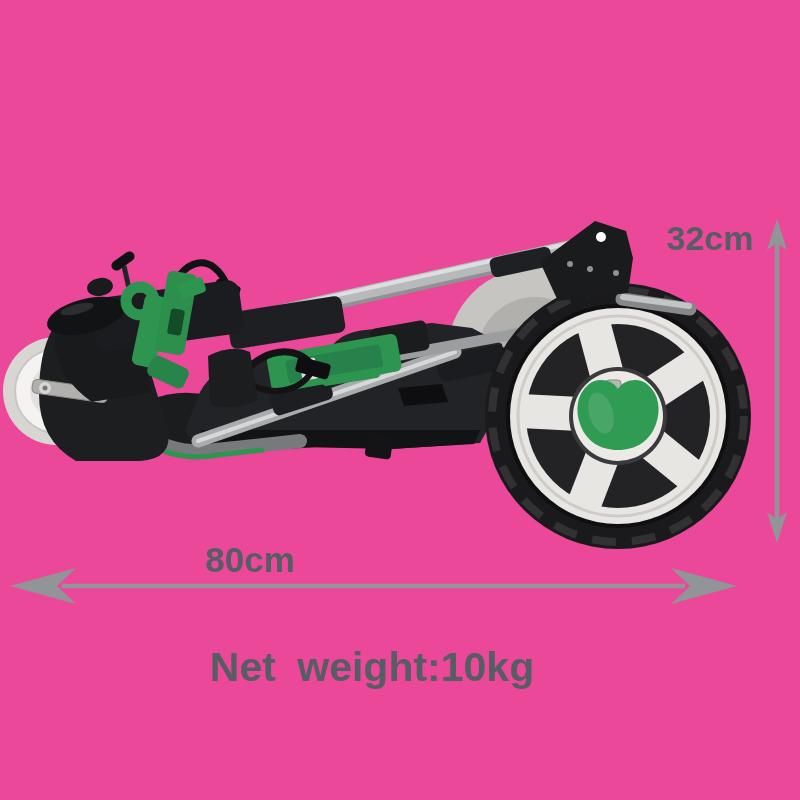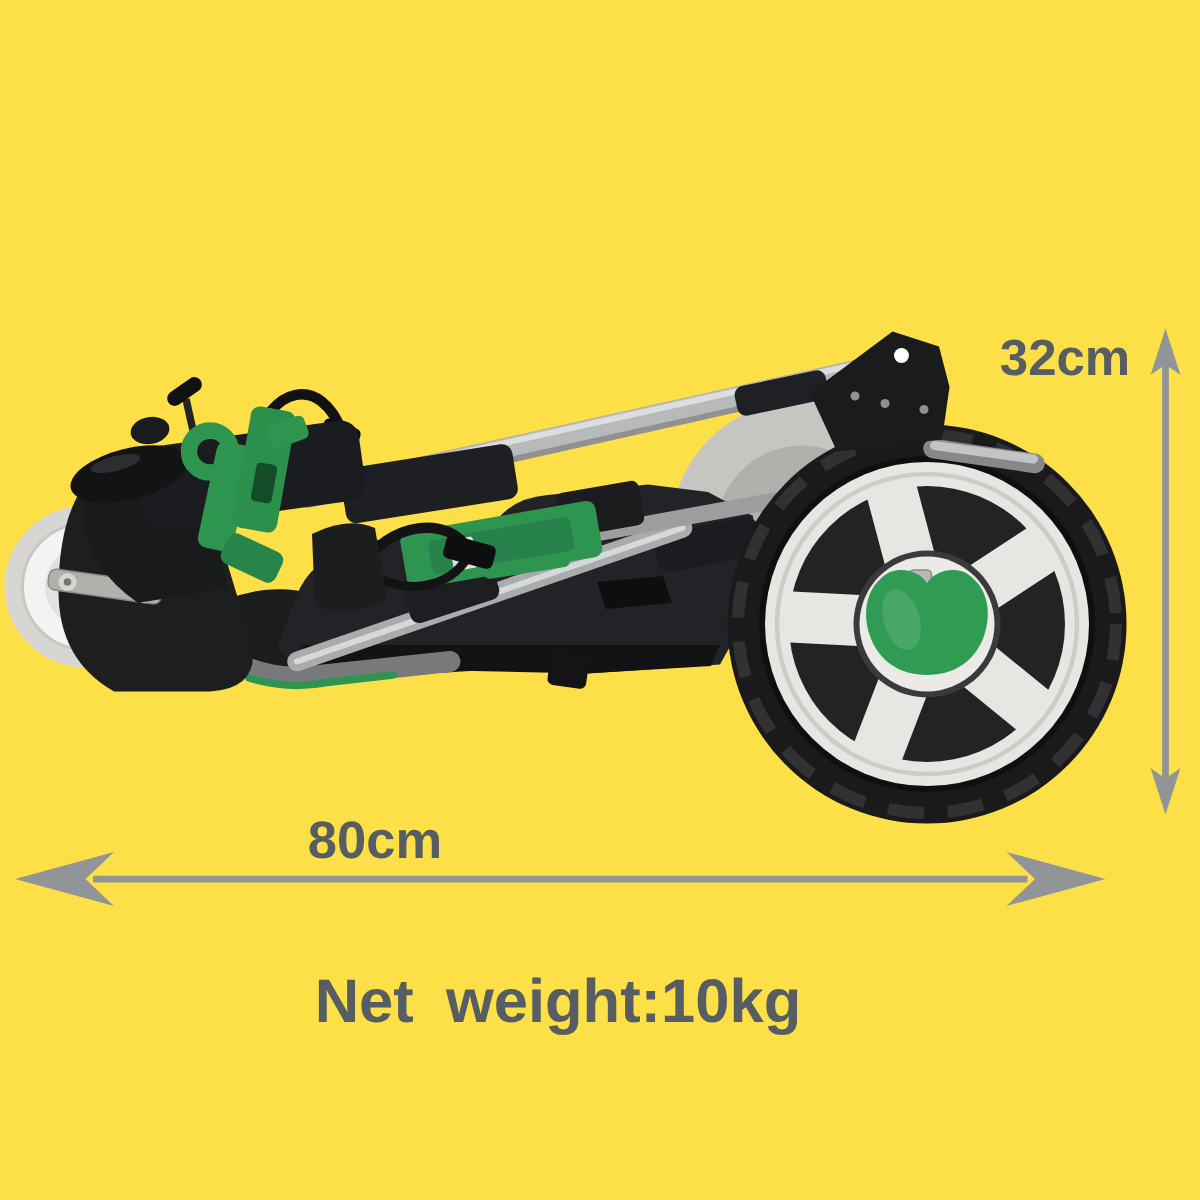--- a/index.html
+++ b/index.html
@@ -6,21 +6,21 @@
     --text-color:#565d63;
     --arrow-color:#929597;
     --accent-green:#2e9550;
     --hub-green:#2f9b53;
     --frame-silver:#b4b6b8;
     --plastic-black:#1b1c1e;
     --rim-white:#e8e6e2;
     --tire-black:#1a1a1c;
   }
   html,body{margin:0;padding:0;background:#ffffff;}
-  .stage{position:relative;width:800px;height:800px;background:#fde047;overflow:hidden;
+  .stage{position:relative;width:800px;height:800px;background:#ec4899;overflow:hidden;
          font-family:"Liberation Sans", sans-serif;}
   svg{display:block;}
   .dim-label{fill:var(--text-color);font-family:"Liberation Sans",sans-serif;font-weight:bold;}
   .label-32{font-size:34px;}
   .label-80{font-size:35px;}
   .label-weight{font-size:41px;word-spacing:10px;}
   .arrow-shaft{stroke:var(--arrow-color);fill:none;}
   .arrow-head{fill:var(--arrow-color);}
   .green-part{fill:var(--accent-green);}
   .green-stroke{stroke:var(--accent-green);fill:none;}

